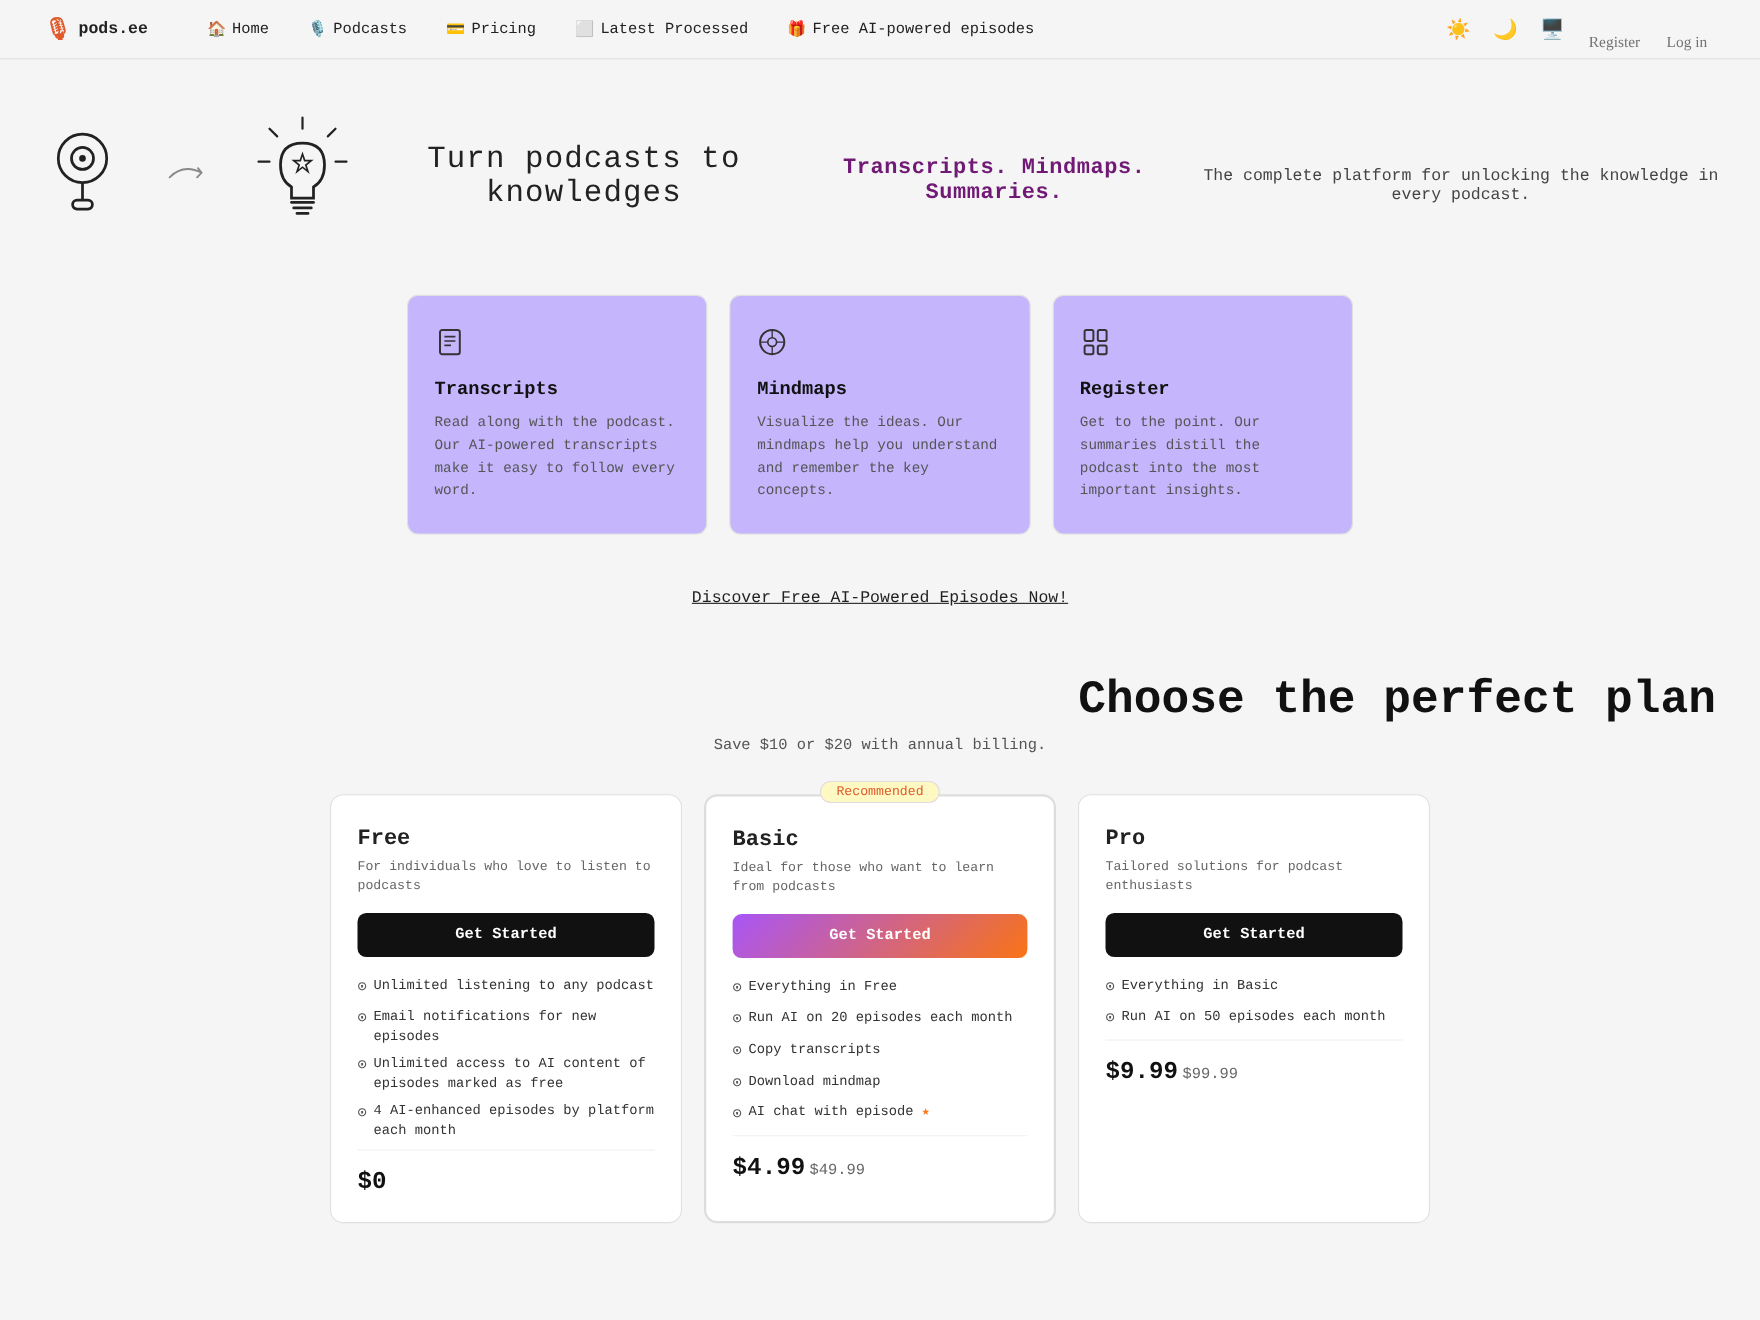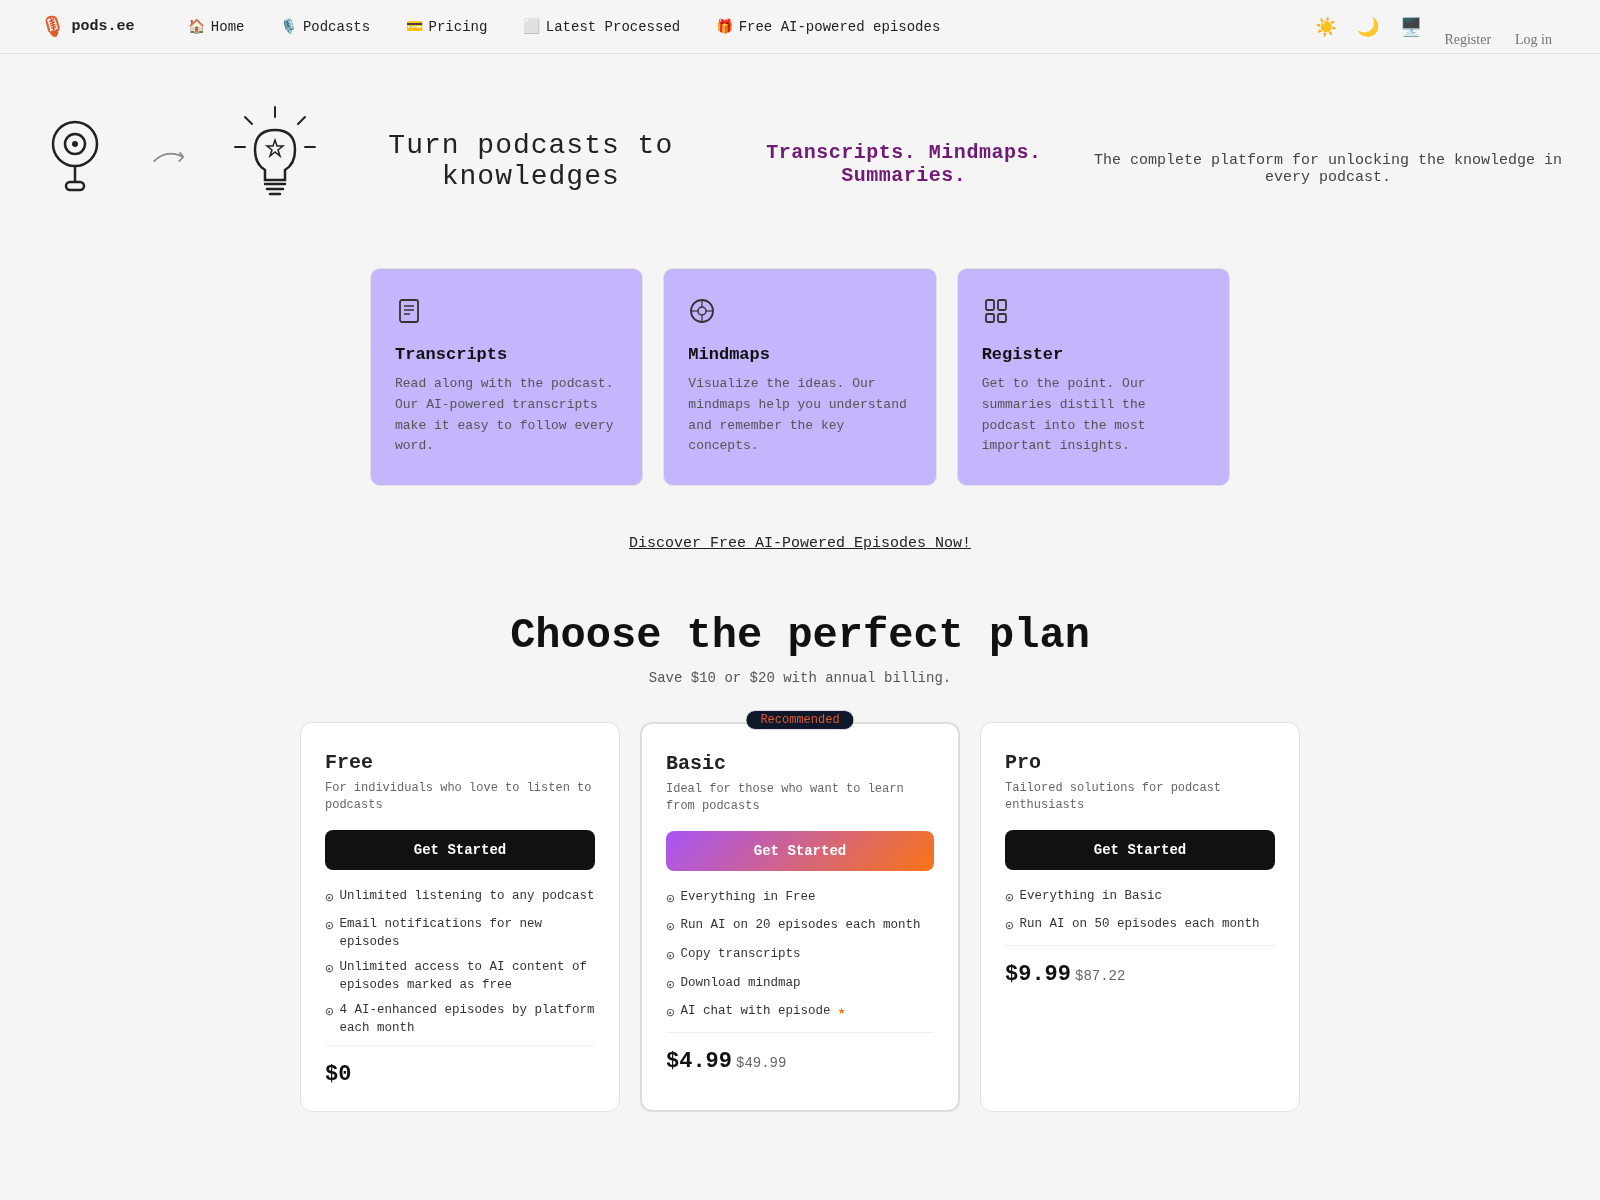--- a/index.html
+++ b/index.html
@@ -172,20 +172,21 @@
     .pricing-section {
       text-align: center;
       padding: 20px 40px 60px;
     }
     .pricing-title {
       font-size: 42px;
       font-weight: 900;
       color: #111;
       margin-bottom: 10px;
       font-family: 'Courier New', Courier, monospace;
+      text-align: right;
     }
     .pricing-subtitle {
       font-size: 14px;
       color: #555;
       margin-bottom: 36px;
     }
 
     
     .plan-cards {
       display: flex;
@@ -206,21 +207,21 @@
       text-align: left;
     }
     .plan-card.recommended {
       border: 2px solid #ddd;
     }
     .recommended-badge {
       position: absolute;
       top: -14px;
       left: 50%;
       transform: translateX(-50%);
-      background: #0f172a;
+      background: #fef9c3;
       border: 1px solid #ddd;
       color: #e05a2b;
       font-size: 12px;
       padding: 2px 14px;
       border-radius: 20px;
       white-space: nowrap;
     }
     .plan-name {
       font-size: 20px;
       font-weight: bold;
@@ -499,18 +500,18 @@
           <span class="feature-check">⊙</span>
           <span>Everything in Basic</span>
         </li>
         <li class="plan-feature">
           <span class="feature-check">⊙</span>
           <span>Run AI on 50 episodes each month</span>
         </li>
       </ul>
       <div class="plan-price-row">
         <span class="plan-price-monthly">$9.99</span>
-        <span class="plan-price-annual">$87.22</span>
+        <span class="plan-price-annual">$99.99</span>
       </div>
     </div>
 
   </div>
 </section>
 
 </body></html>

